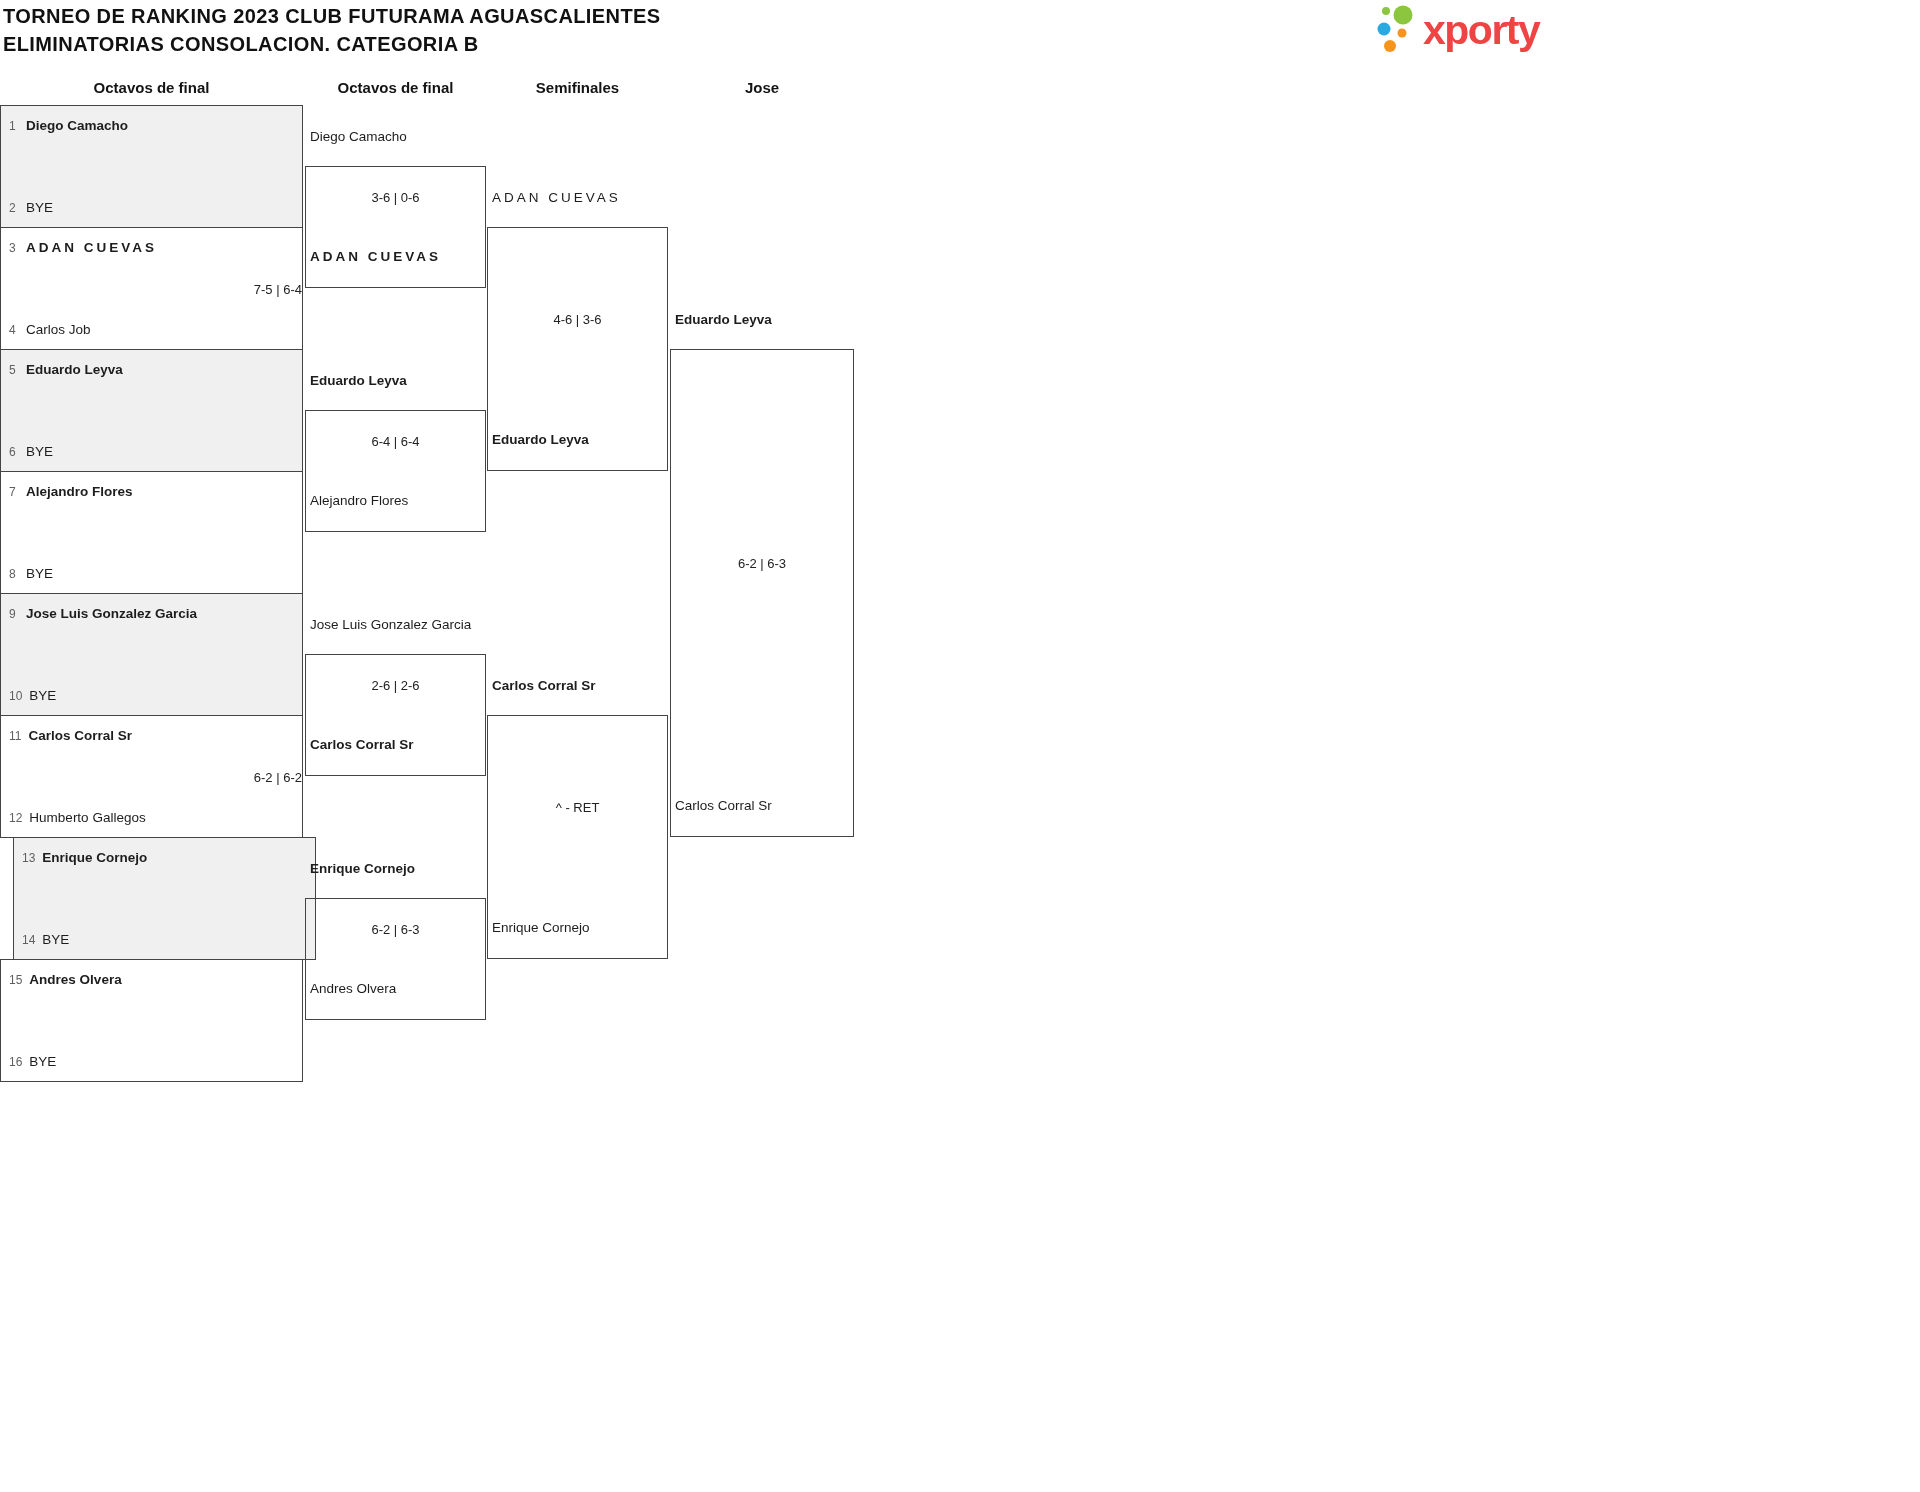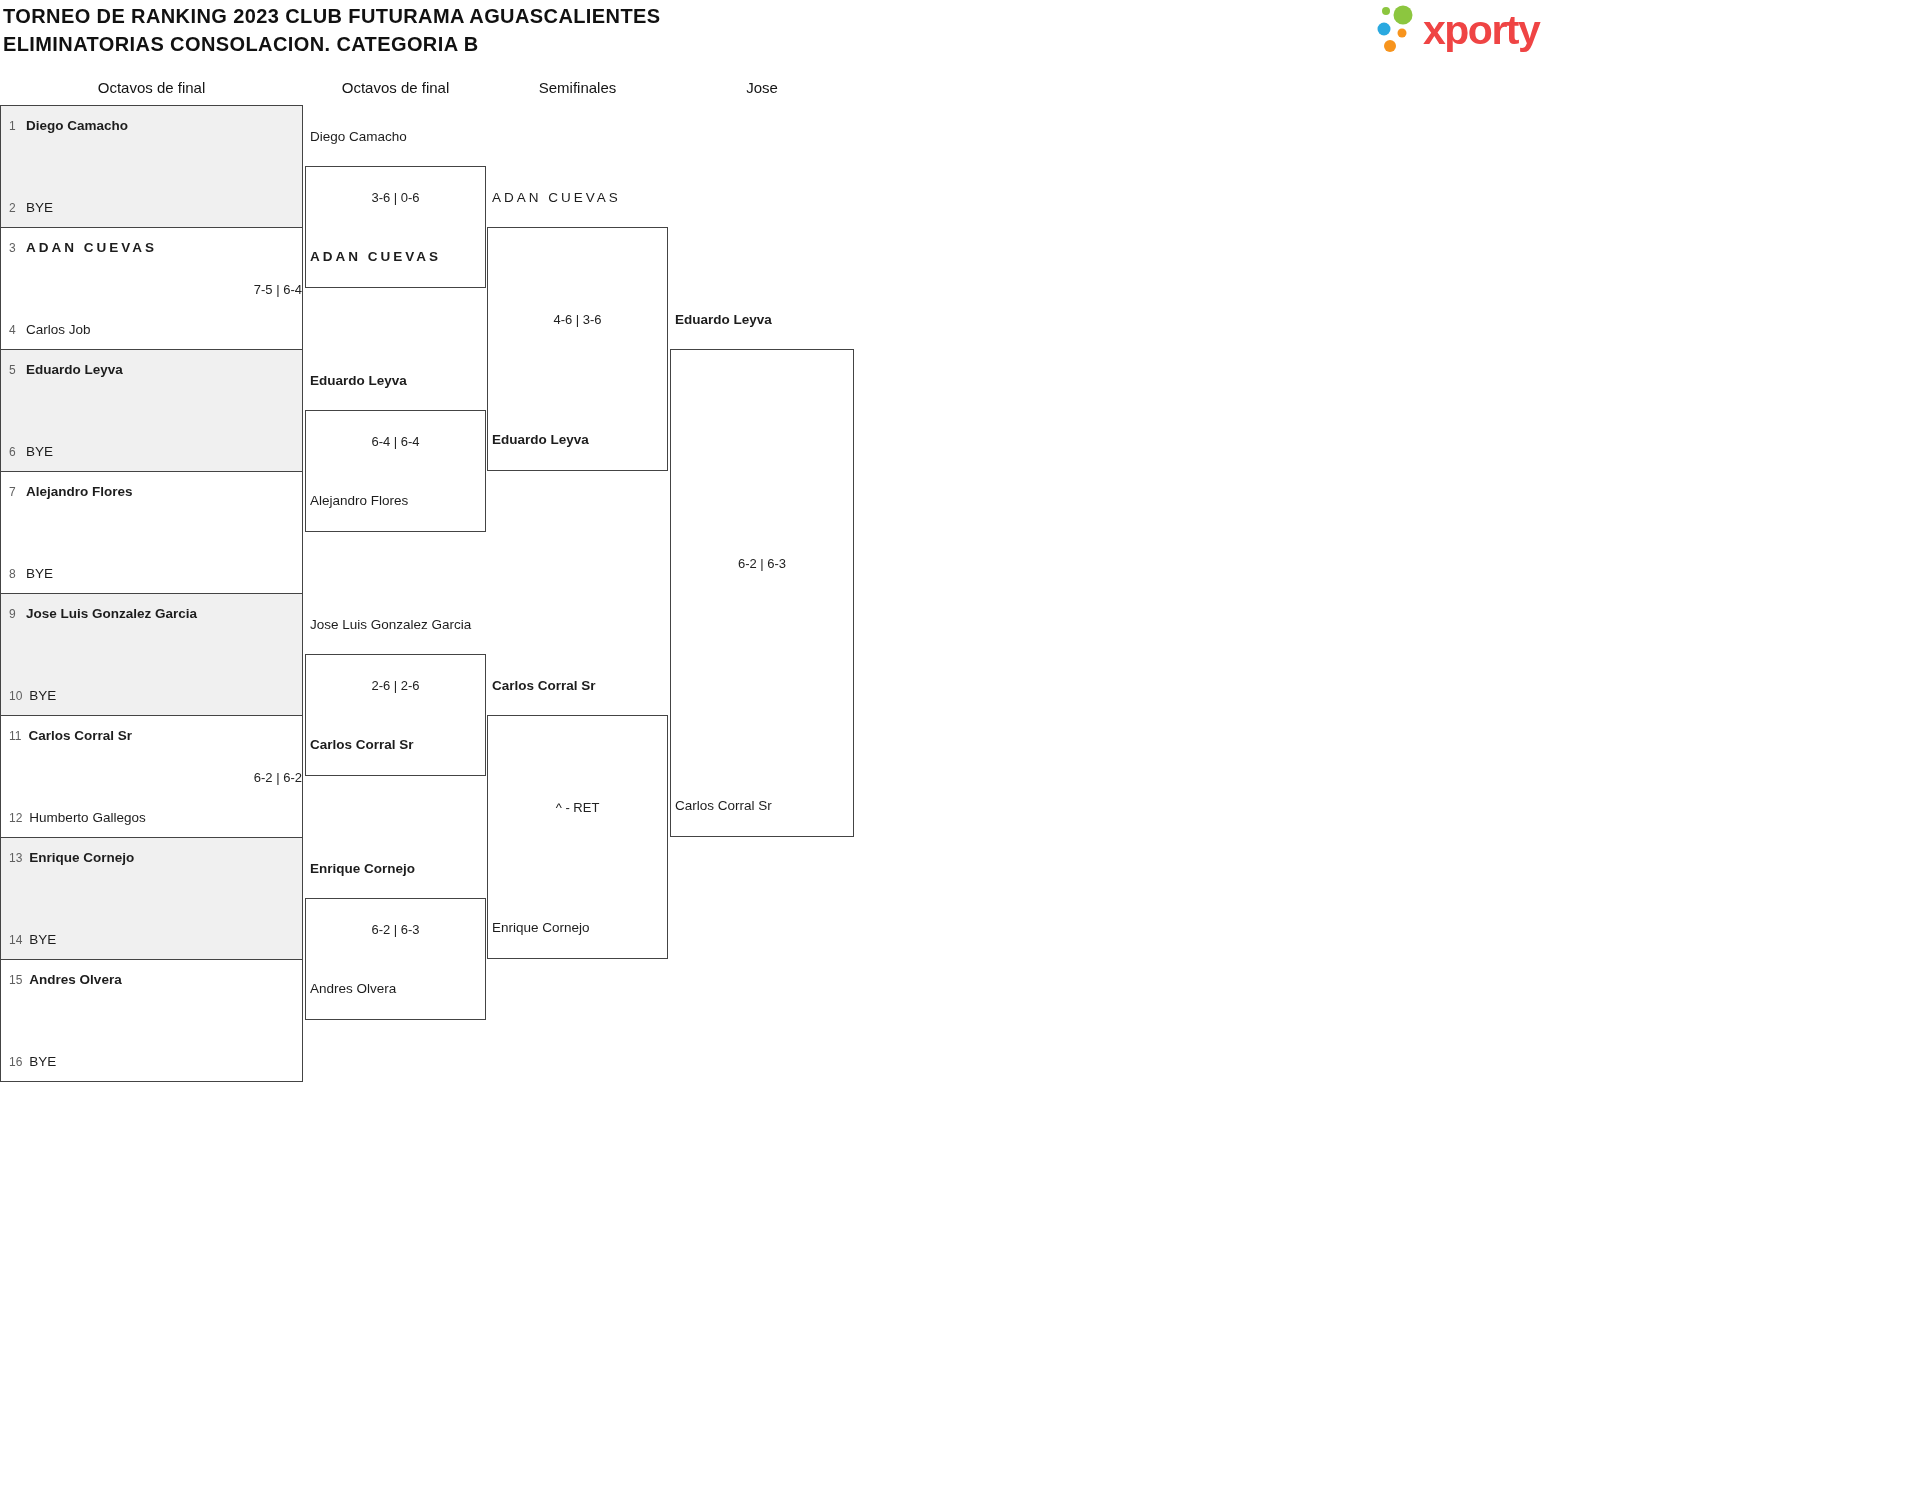--- a/index.html
+++ b/index.html
@@ -13,21 +13,21 @@
 
   
   .title { position: absolute; left: 3px; top: 3px; font-size: 20px; line-height: 27.5px;
            font-weight: 700; color: #111; letter-spacing: .4px; }
 
   
   .logo { position: absolute; left: 1376px; top: 2px; display: flex; align-items: center; gap: 3px; }
   .logo-text { font-size: 41px; font-weight: 700; color: #ef4444; letter-spacing: -1.5px; line-height: 54px; }
 
   
-  .col-h { position: absolute; top: 79px; text-align: center; font-size: 15px; font-weight: 400; color: #141414; }
+  .col-h { position: absolute; top: 79px; text-align: center; font-size: 15px; font-weight: 700; color: #141414; }
 
   
   .o-match { position: absolute; left: 0; width: 303px; height: 123px;
              border: 1px solid #444; background: #fff; }
   .o-match.alt { background: #f0f0f0; }
   .prow { position: absolute; left: 8px; display: flex; align-items: baseline; gap: 7px; white-space: nowrap; }
   .prow.p1 { top: 12px; }
   .prow.p2 { bottom: 12px; }
   .seed { font-size: 12px; color: #5f5f5f; min-width: 10px; }
   .pname { font-size: 13.5px; color: #1d1d1d; line-height: 15px; white-space: nowrap; }
@@ -130,21 +130,21 @@
         <span class="seed">11</span>
         <span class="pname win">Carlos Corral Sr</span>
       </div>
     <div class="oscore">6-2 | 6-2</div>
     <div class="prow p2">
         <span class="seed">12</span>
         <span class="pname">Humberto Gallegos</span>
       </div>
   </div>
 
-  <div class="o-match alt" style="top:837px;">
+  <div class="o-match alt" style="top:837px;margin-left:13px;">
     <div class="prow p1">
         <span class="seed">13</span>
         <span class="pname win">Enrique Cornejo</span>
       </div>
     <div class="prow p2">
         <span class="seed">14</span>
         <span class="pname">BYE</span>
       </div>
   </div>
 

